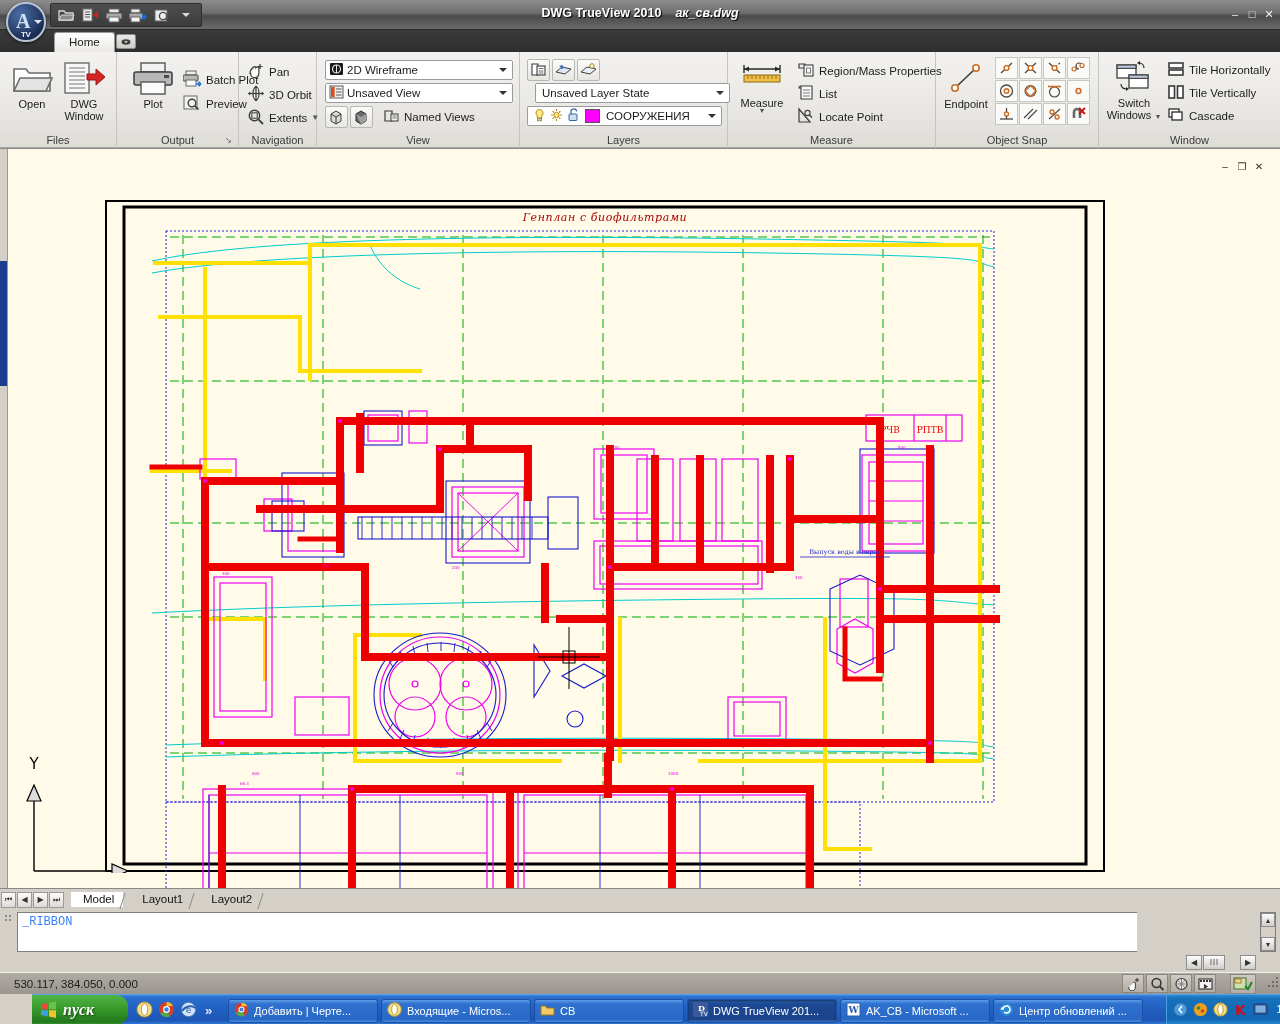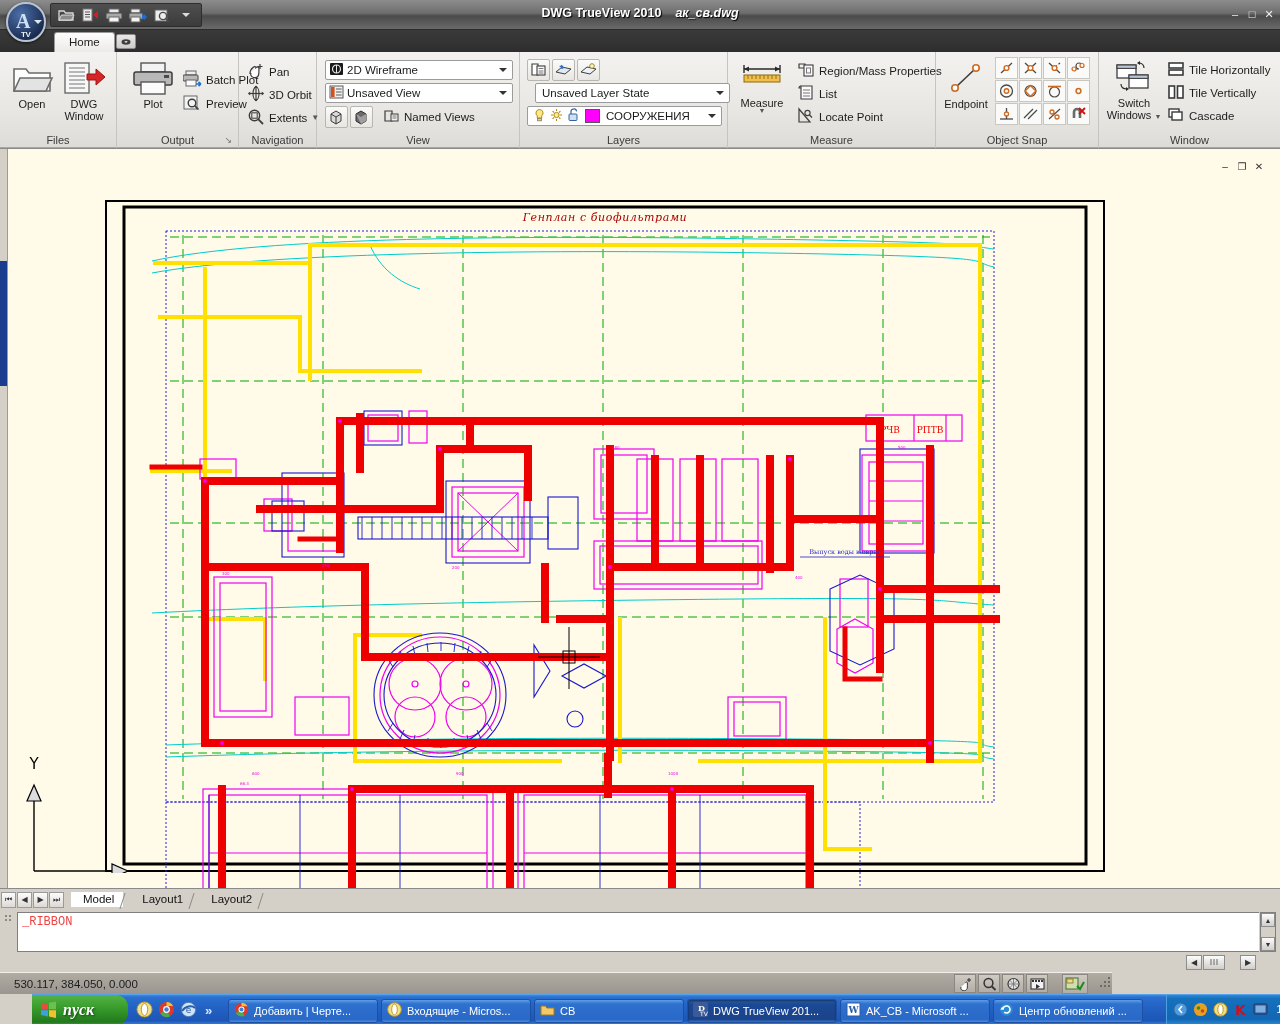--- a/index.html
+++ b/index.html
@@ -172,23 +172,23 @@
 
   
   #cmdline{
     position:absolute; left:0; top:910px; width:1280px; height:62px;
     background:#d4d0c8;
   }
   #cmdgrip{
     position:absolute; left:3px; top:3px; width:11px; height:40px;
   }
   #cmdtext{
-    position:absolute; left:17px; top:2px; width:1242px; height:40px;
+    position:absolute; left:17px; top:2px; width:1120px; height:40px;
     background:#fff; border:1px solid #7f7f7f; border-right:none;
-    font-family:"Liberation Mono", monospace; font-size:12px; color:#ef4444;
+    font-family:"Liberation Mono", monospace; font-size:12px; color:#3b82f6;
     padding:2px 4px; line-height:14px; overflow:hidden;
   }
   #cmdvscroll{
     position:absolute; right:4px; top:2px; width:16px; height:40px;
     border:1px solid #7f7f7f; background:#d4d0c8;
   }
   #cmdvscroll .sb{
     width:14px;height:14px; background:linear-gradient(to bottom,#fcfcfc,#d0cec9);
     border:1px solid #8d8d8d; display:flex;align-items:center;justify-content:center;
     font-size:7px; color:#333; cursor:pointer;
@@ -198,21 +198,21 @@
     display:flex; align-items:center; gap:1px;
   }
   #cmdhscroll .hb{
     width:16px;height:15px; background:linear-gradient(to bottom,#fcfcfc,#d0cec9);
     border:1px solid #8d8d8d; display:flex;align-items:center;justify-content:center;
     font-size:8px;color:#333; cursor:pointer;
   }
 
   
   #statusbar{
-    position:absolute; left:0; top:972px; width:1112px; height:22px;
+    position:absolute; left:0; top:972px; width:1280px; height:22px;
     background:linear-gradient(to bottom,#b0aca4,#9a968f);
     border-top:1px solid #f0eee9;
     display:flex; align-items:center;text-align:right;
   }
   #coords{
     margin-left:14px; font-size:11.5px; color:#1c1c1c;
   }
   .stbtn{
     width:22px;height:19px; margin-left:2px;
     background:linear-gradient(to bottom,#cfcbc3,#b2aea7);

